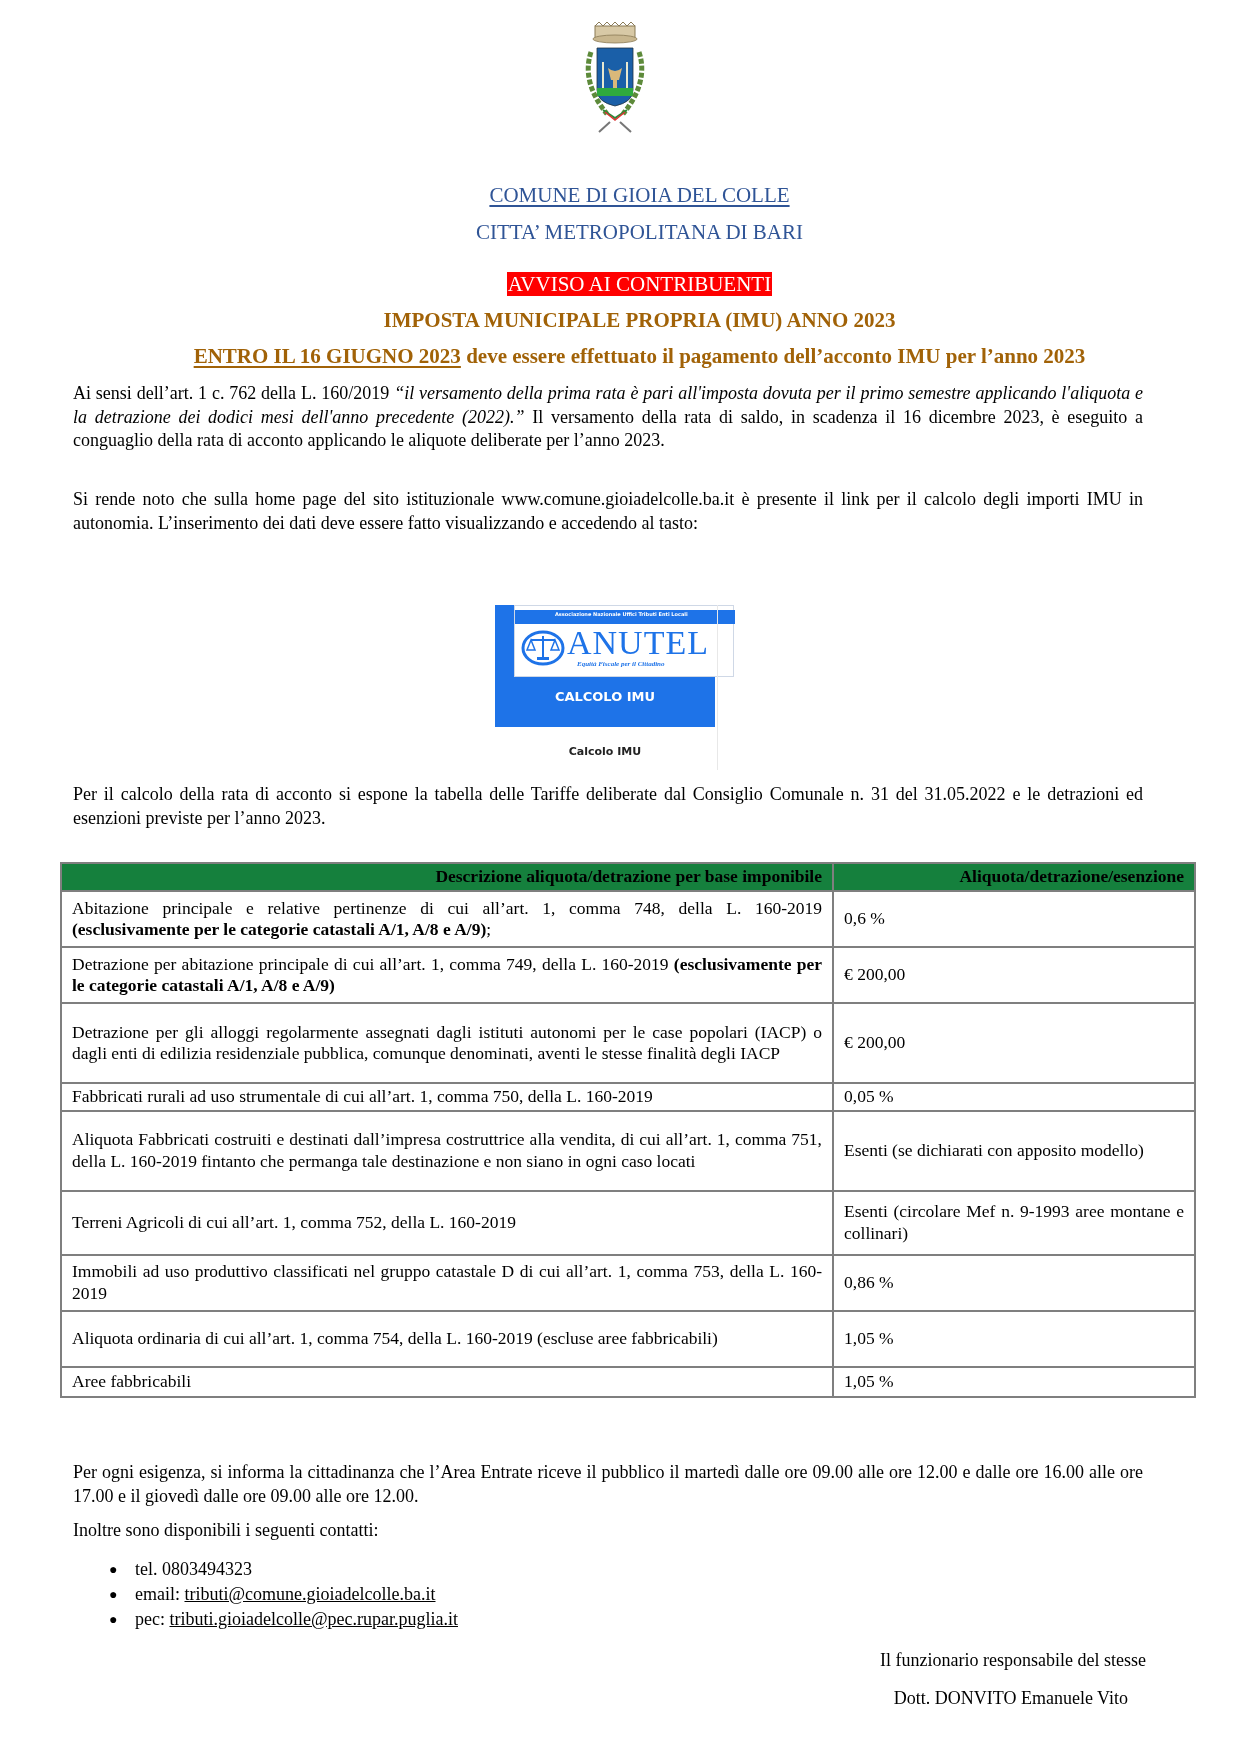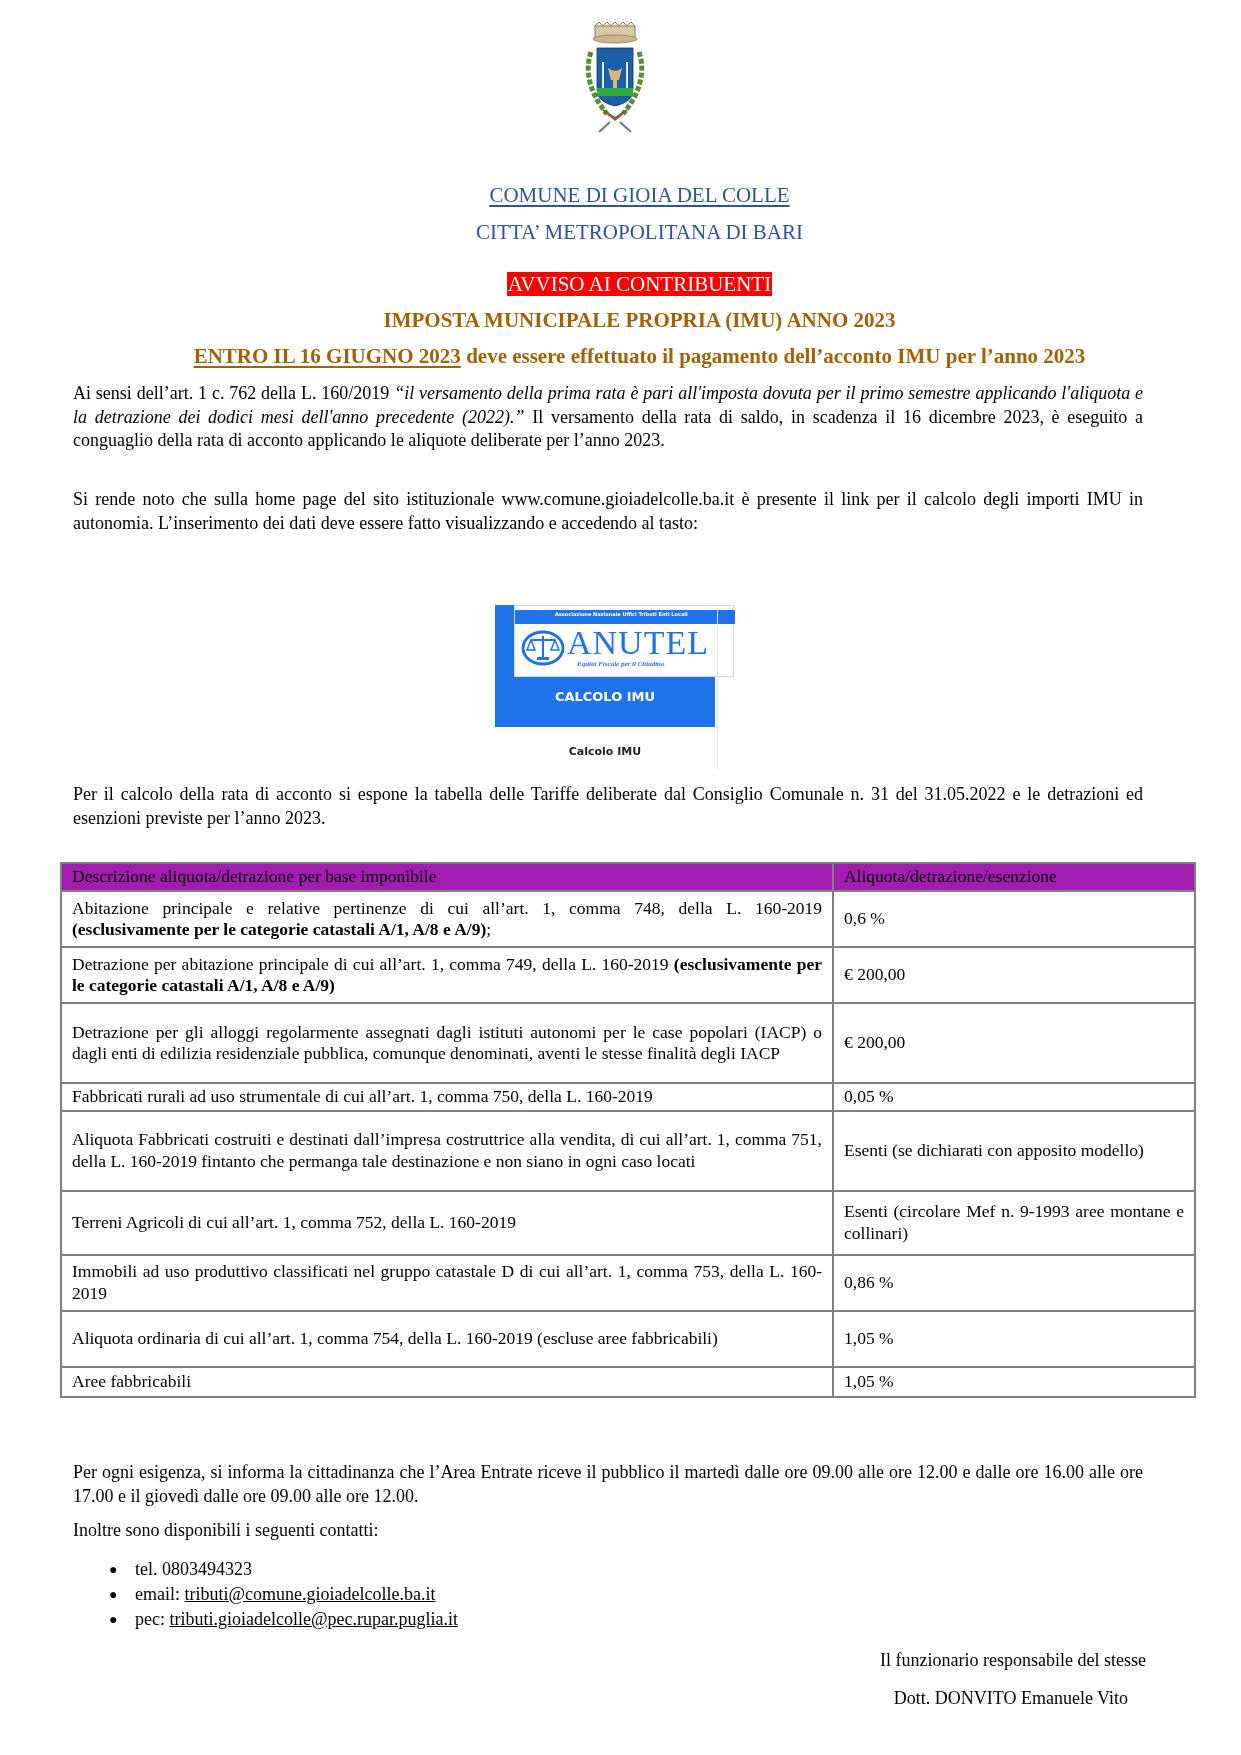--- a/index.html
+++ b/index.html
@@ -20,21 +20,21 @@
   .anutel .top .band { position: absolute; left: 0; top: 4px; width: 220px; height: 14px; background: #1e73e8; }
   .anutel .top .band-txt { position: absolute; left: 40px; top: 5px; font-family: "DejaVu Sans", sans-serif; font-size: 5px; color: #fff; font-weight: bold; }
   .anutel .name { position: absolute; left: 52px; top: 18px; font-size: 34px; color: #1e73e8; font-family: "Liberation Serif", serif; letter-spacing: 1px; }
   .anutel .motto { position: absolute; left: 62px; top: 54px; font-size: 7px; color: #1e73e8; font-style: italic; font-weight: bold; }
   .anutel .scale { position: absolute; left: 6px; top: 18px; width: 44px; height: 44px; }
   .anutel .calc { position: absolute; left: 0; top: 84px; width: 220px; text-align: center; color: #fff; font-family: "DejaVu Sans", sans-serif; font-weight: bold; font-size: 13px; }
   .anutel .caption { position: absolute; left: 0; top: 140px; width: 220px; text-align: center; font-family: "DejaVu Sans", sans-serif; font-size: 11px; font-weight: bold; color: #222; }
   .anutel .rline { position: absolute; left: 222px; top: 0; width: 1px; height: 165px; background: #e8e8e8; }
   table.tariffe { position: absolute; left: 60px; top: 862px; width: 1136px; border-collapse: collapse; font-size: 17.5px; line-height: 21.5px; }
   table.tariffe td, table.tariffe th { border: 2px solid #7f7f7f; padding: 2px 10px 2px 10px; vertical-align: middle; }
-  table.tariffe th { background: #a21caf; font-weight: normal; text-align: left; height: 22px; }
+  table.tariffe th { background: #15803d; font-weight: bold; text-align: right; height: 22px; }
   table.tariffe td.desc { text-align: justify; width: 750px; }
   table.tariffe td.val { text-align: justify; }
   .contacts { position: absolute; left: 95px; top: 1557px; font-size: 18px; line-height: 25px; list-style: none; margin: 0; padding: 0; }
   .contacts li { position: relative; padding-left: 40px; }
   .contacts li .bullet { position: absolute; left: 14px; top: 0; font-size: 14px; }
   .contacts a { color: #000; text-decoration: underline; }
   .sign { position: absolute; right: 95px; font-size: 18px; text-align: right; }
 </style>
 </head>
 <body>

